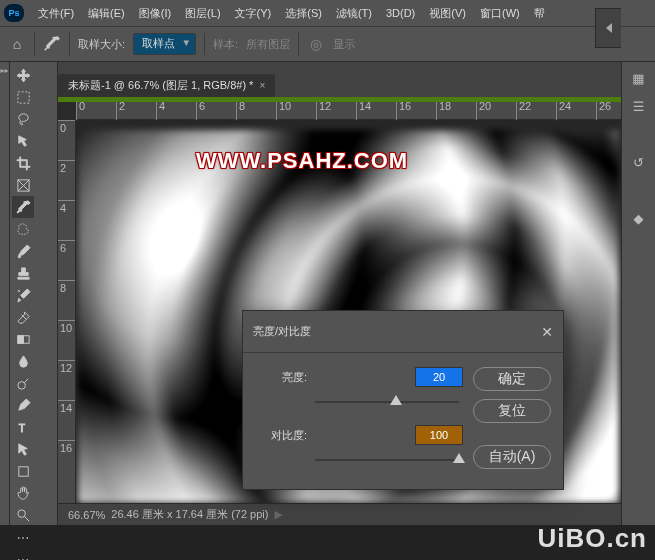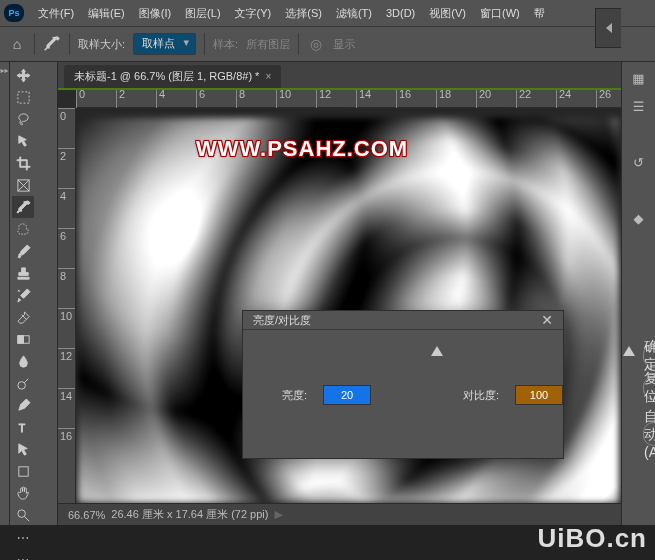--- a/index.html
+++ b/index.html
@@ -15,43 +15,43 @@
 .opt-select{background:#0c4a6e;border:1px solid #3a3a3a;color:#ddd;padding:2px 20px 0 8px;border-radius:2px;height:22px;position:relative}
 .opt-dim{color:#888}
 .main{flex:1;display:flex;background:#323232;min-height:0}
 .gutter{width:10px;background:#535353;border-right:1px solid #2a2a2a;display:flex;flex-direction:column;align-items:center;padding-top:4px}
 .gutter-tri{color:#aaa;font-size:8px}
 .tools{width:48px;background:#535353;display:flex;flex-wrap:wrap;padding:2px;gap:0;align-content:flex-start;border-right:1px solid #2a2a2a}
 .tool{width:22px;height:22px;display:flex;align-items:center;justify-content:center;color:#ccc;font-size:13px;cursor:pointer;position:relative}
 .tool.active{background:#3a3a3a}
 .tool svg{width:15px;height:15px;fill:#ccc;stroke:#ccc}
 .doc-area{flex:1;display:flex;flex-direction:column;min-width:0;background:#2a2a2a}
-.doc-tabs{height:28px;background:#424242;display:flex;align-items:flex-end;padding-left:6px;border-bottom:2px solid #4d7c0f}
+.doc-tabs{height:40px;background:#424242;display:flex;align-items:flex-end;border-bottom:5px solid #4d7c0f}
 .doc-tab{background:#323232;color:#ddd;padding:4px 10px;border-top-left-radius:3px;border-top-right-radius:3px;font-size:10px;display:flex;gap:6px;align-items:center}
 .doc-tab-x{color:#aaa;font-size:10px}
 .ruler-h{height:18px;background:#4a4a4a;border-bottom:1px solid #2a2a2a;display:flex;color:#bbb;font-size:9px;position:relative;margin-left:18px}
 .ruler-h .tick{flex:0 0 40px;border-left:1px solid #888;padding-left:2px;height:18px;line-height:9px}
 .canvas-wrap{flex:1;display:flex;min-height:0}
 .ruler-v{width:18px;background:#4a4a4a;border-right:1px solid #2a2a2a;display:flex;flex-direction:column;color:#bbb;font-size:9px}
 .ruler-v .tick{flex:0 0 40px;border-top:1px solid #888;padding-top:1px;padding-left:2px}
 .canvas-scroll{flex:1;background:#262626;position:relative;overflow:hidden}
 .canvas{position:absolute;top:10px;left:2px;right:2px;bottom:0;background:radial-gradient(circle at 20% 30%,#fff 0%,#999 20%,#222 35%,#888 45%,#ddd 55%,#333 65%,#bbb 75%,#555 85%,#eee 95%),radial-gradient(circle at 70% 60%,#eee 0%,#444 25%,#ccc 40%,#222 55%,#aaa 70%,#666 85%);background-blend-mode:overlay;filter:blur(3px) contrast(1.3)}
 .watermark{position:absolute;top:28px;left:120px;font-family:Arial;font-weight:bold;font-size:22px;color:#fff;text-shadow:-1px -1px 0 #a00,1px -1px 0 #a00,-1px 1px 0 #a00,1px 1px 0 #a00,0 0 3px #600;letter-spacing:1px}
 .status{height:22px;background:#424242;color:#bbb;display:flex;align-items:center;padding:0 10px;gap:6px;font-size:10px;border-top:1px solid #2a2a2a}
 .status .sep{color:#666}
 .rpanel{width:34px;background:#535353;border-left:1px solid #2a2a2a;display:flex;flex-direction:column;align-items:center;padding-top:6px;gap:8px}
 .rpanel .ric{width:20px;height:20px;color:#bbb;display:flex;align-items:center;justify-content:center;font-size:13px}
 .rpanel .gap{height:20px}
 .rtab{position:absolute;top:8px;right:34px;width:26px;height:40px;background:#424242;border:1px solid #2a2a2a;border-right:none;display:flex;align-items:center;justify-content:center}
 .rtab::after{content:"";width:0;height:0;border-top:5px solid transparent;border-bottom:5px solid transparent;border-right:6px solid #aaa}
 .dialog{position:absolute;top:310px;left:242px;width:322px;background:#535353;border:1px solid #2e2e2e;box-shadow:0 4px 20px rgba(0,0,0,.5);color:#ddd;z-index:100}
-.dlg-title{height:19px;display:flex;align-items:center;padding:0 10px;border-bottom:1px solid #3a3a3a;font-size:12px}
+.dlg-title{height:42px;display:flex;align-items:center;padding:0 10px;border-bottom:1px solid #3a3a3a;font-size:12px}
 .dlg-title-x{margin-left:auto;font-size:14px;color:#ccc;cursor:pointer}
 .dlg-body{padding:14px 12px 12px;display:flex;gap:10px}
-.dlg-sliders{flex:1;display:flex;gap:6px}
+.dlg-sliders{flex:1;display:flex;flex-direction:column;gap:6px}
 .slrow{display:flex;align-items:center;gap:8px}
 .slrow label{width:52px;text-align:right;color:#ddd}
 .slval{width:48px;height:20px;background:#a16207;border:1px solid #333;color:#fff;text-align:center;line-height:18px}
 .slval.sel{background:#1473e6;color:#fff}
 .slider{height:18px;position:relative;margin:0 4px 8px 60px}
 .slider-track{position:absolute;top:8px;left:0;right:0;height:2px;background:#3a3a3a}
 .slider-thumb{position:absolute;top:2px;width:0;height:0;border-left:6px solid transparent;border-right:6px solid transparent;border-bottom:10px solid #ccc;transform:translateX(-6px)}
 .dlg-btns{width:78px;display:flex;flex-direction:column;gap:8px}
 .dbtn{height:24px;border:1px solid #8a8a8a;border-radius:12px;background:transparent;color:#ddd;display:flex;align-items:center;justify-content:center;cursor:pointer;font-size:14px}
 .dlg-foot{display:flex;align-items:center;padding:0 12px 12px;gap:8px}

